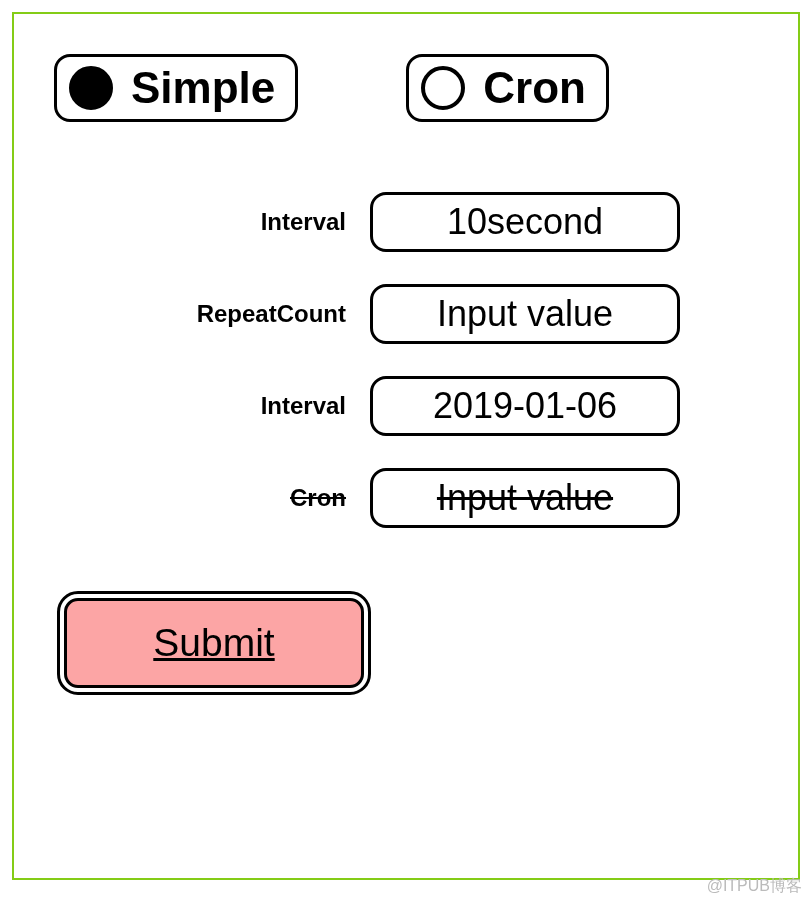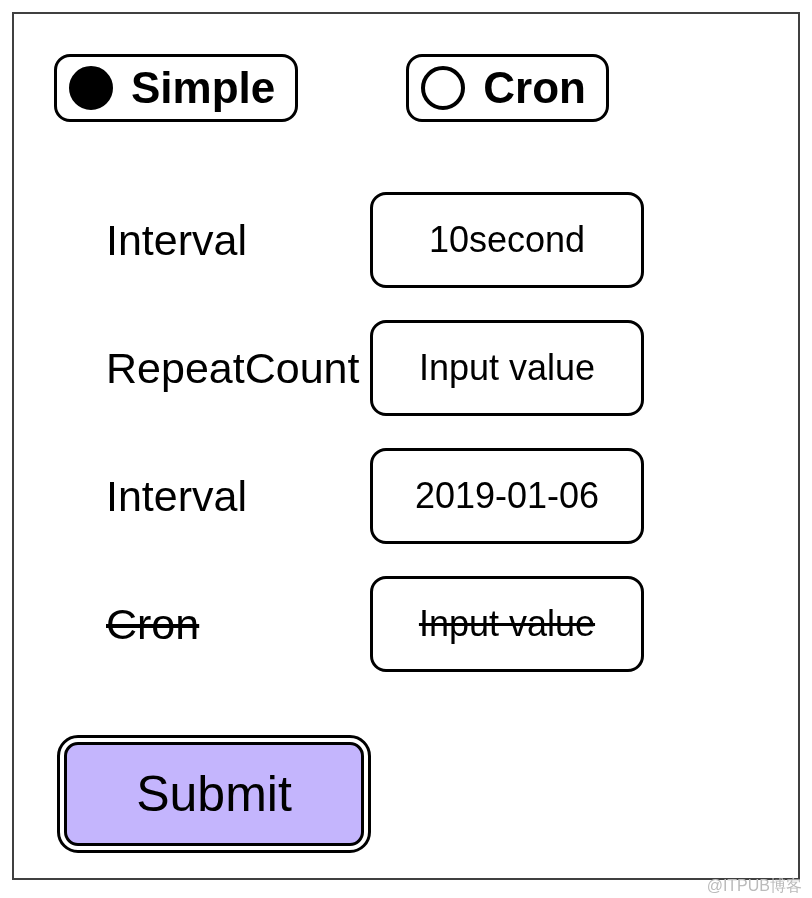--- a/index.html
+++ b/index.html
@@ -10,21 +10,21 @@
     body {
       font-family: Arial, Helvetica, sans-serif;
       background: #fff;
       display: flex;
       flex-direction: column;
       align-items: flex-start;
       width: 812px;
       height: 898px;
     }
     .outer-frame {
-      border: 2px solid #404040;
+      border: 2px solid #84cc16;
       width: 788px;
       height: 868px;
       margin: 12px;
       padding: 40px 40px 40px 40px;
       position: relative;
     }
     .radio-row {
       display: flex;
       gap: 108px;
       margin-bottom: 70px;
@@ -58,56 +58,57 @@
       gap: 32px;
       margin-left: 52px;
       margin-bottom: 70px;
     }
     .form-row {
       display: flex;
       align-items: center;
       gap: 24px;
     }
     .form-label {
-      font-size: 43px;
-      font-weight: normal;
+      font-size: 24px;
+      font-weight: bold;
       width: 240px;
-      text-align: left;
+      text-align: right;
       flex-shrink: 0;
     }
     .form-label.strike {
       text-decoration: line-through;
     }
     .form-input {
       border: 3px solid #000;
       border-radius: 16px;
       font-size: 36px;
-      padding: 24px 20px;
-      width: 274px;
+      padding: 6px 20px;
+      width: 310px;
       text-align: center;
     }
     .form-input.strike {
       text-decoration: line-through;
     }
     .button-row {
       display: flex;
       gap: 56px;
       margin-left: 10px;
     }
     .action-button {
       border: 3px solid #000;
       border-radius: 14px;
       outline: 3px solid #000;
       outline-offset: 4px;
-      font-size: 50px;
+      font-size: 39px;
       padding: 20px 50px;
-      background: #c4b5fd;
+      background: #fca5a5;
       cursor: pointer;
       width: 300px;
       text-align: center;
+      text-decoration: underline;
     }
     .watermark {
       position: absolute;
       bottom: 1px;
       right: 10px;
       font-size: 16px;
       color: #bbb;
     }
   </style>
 </head>

